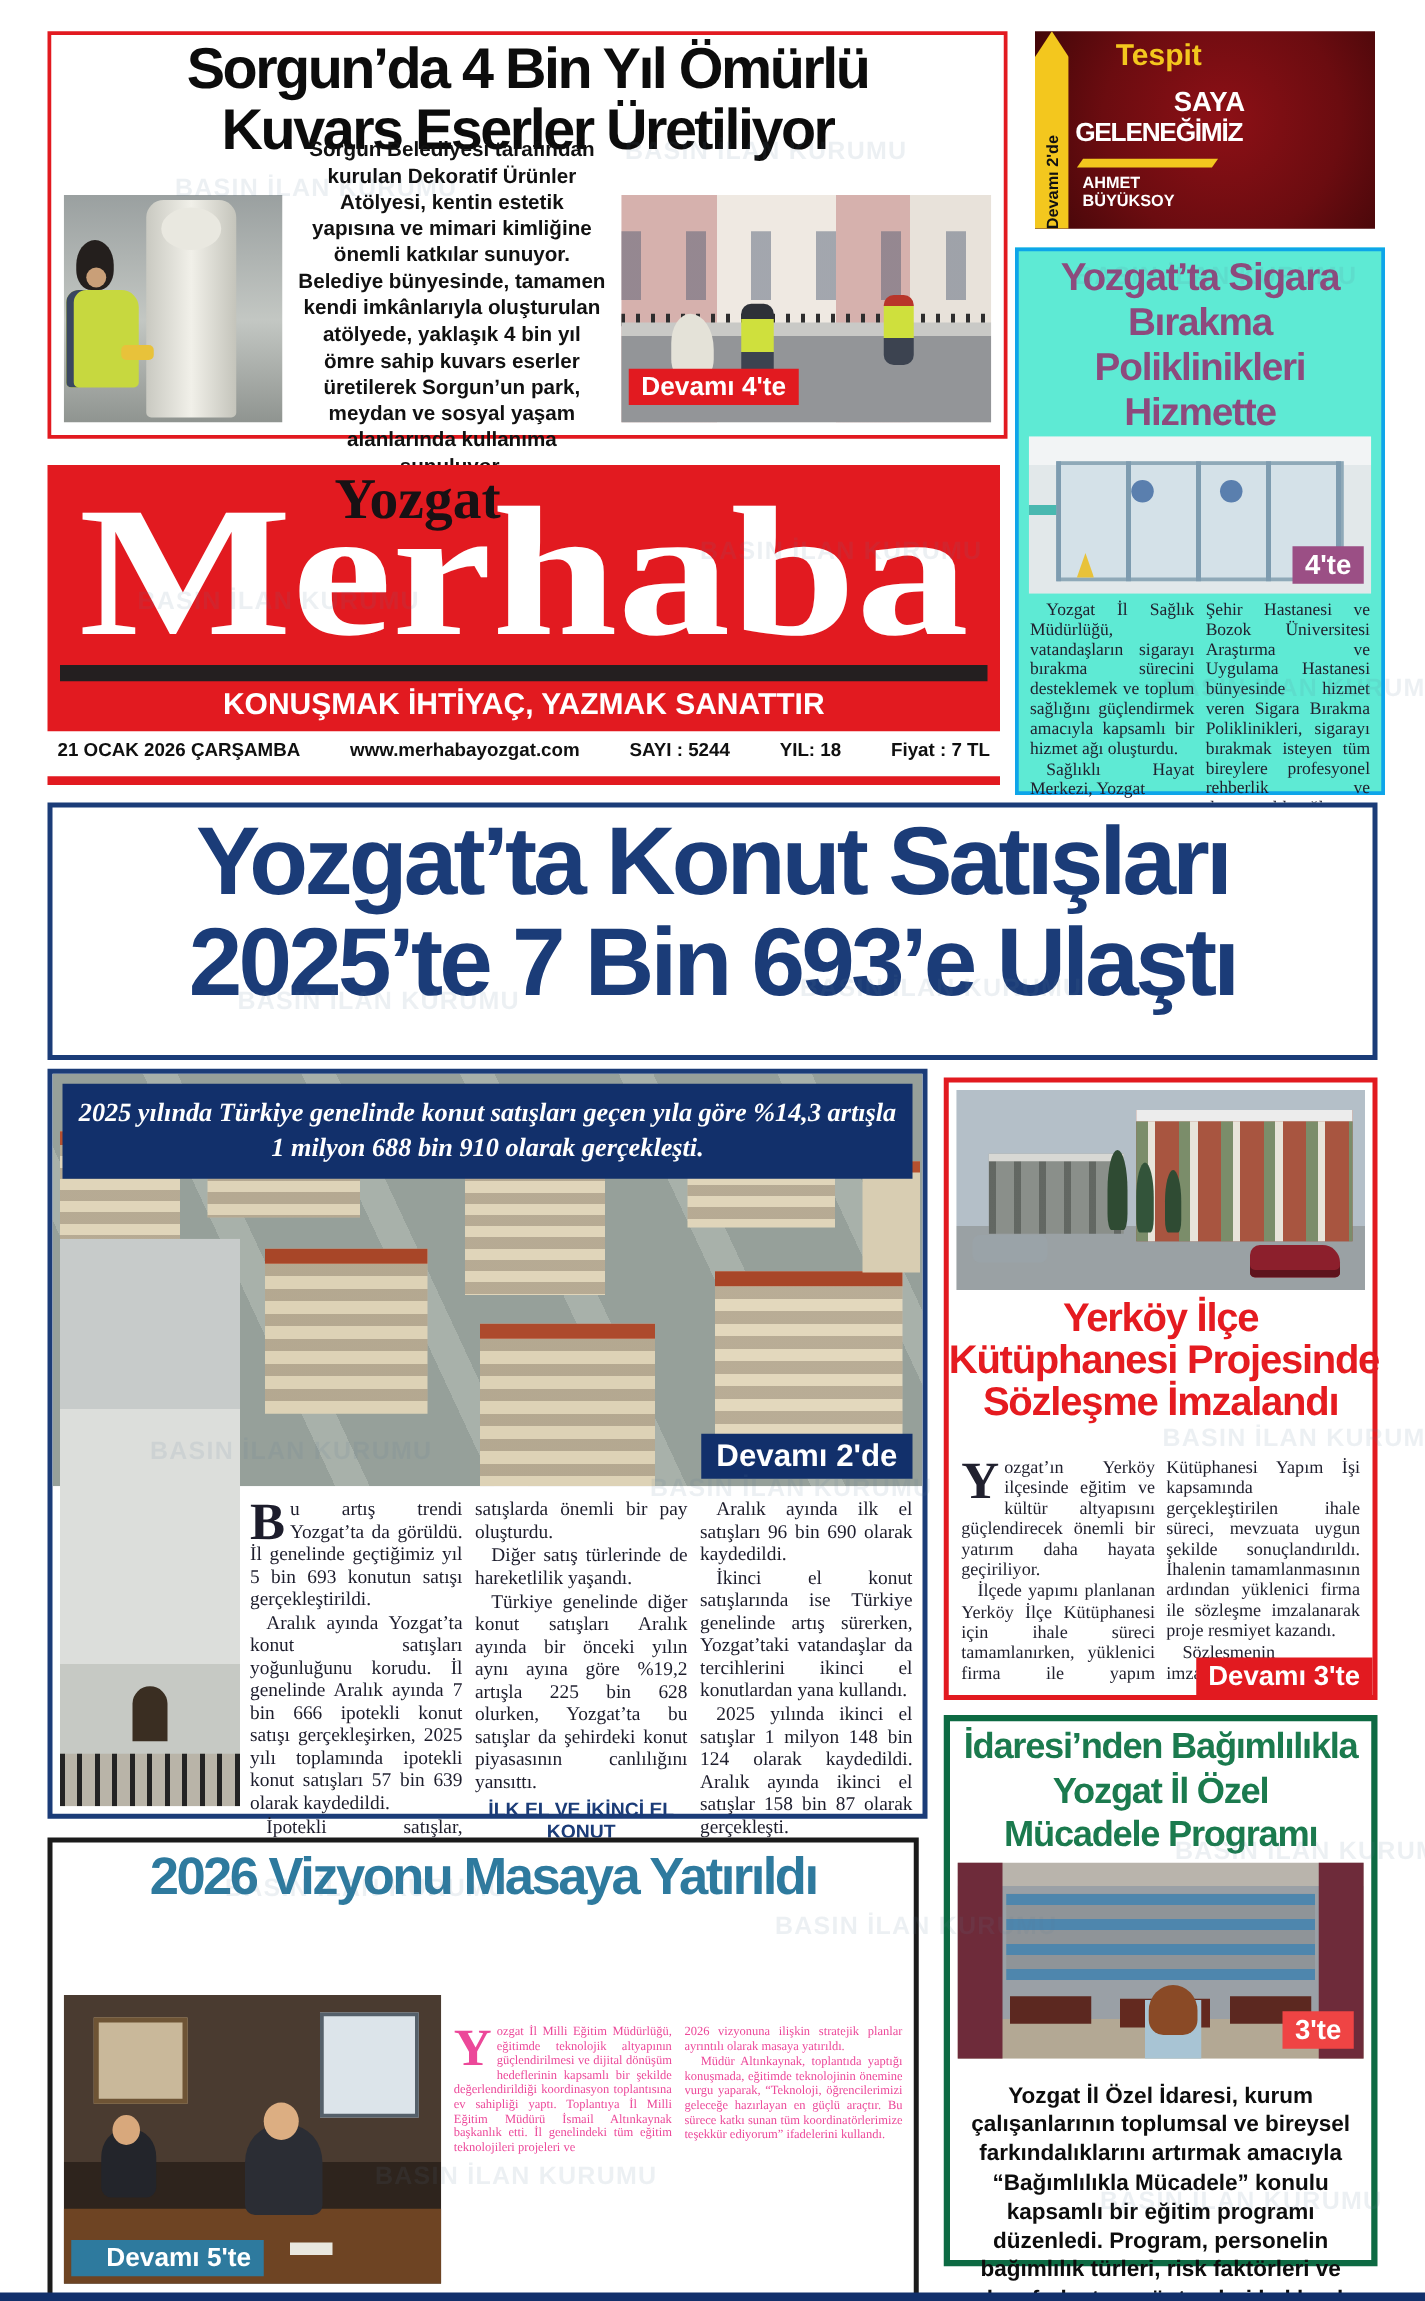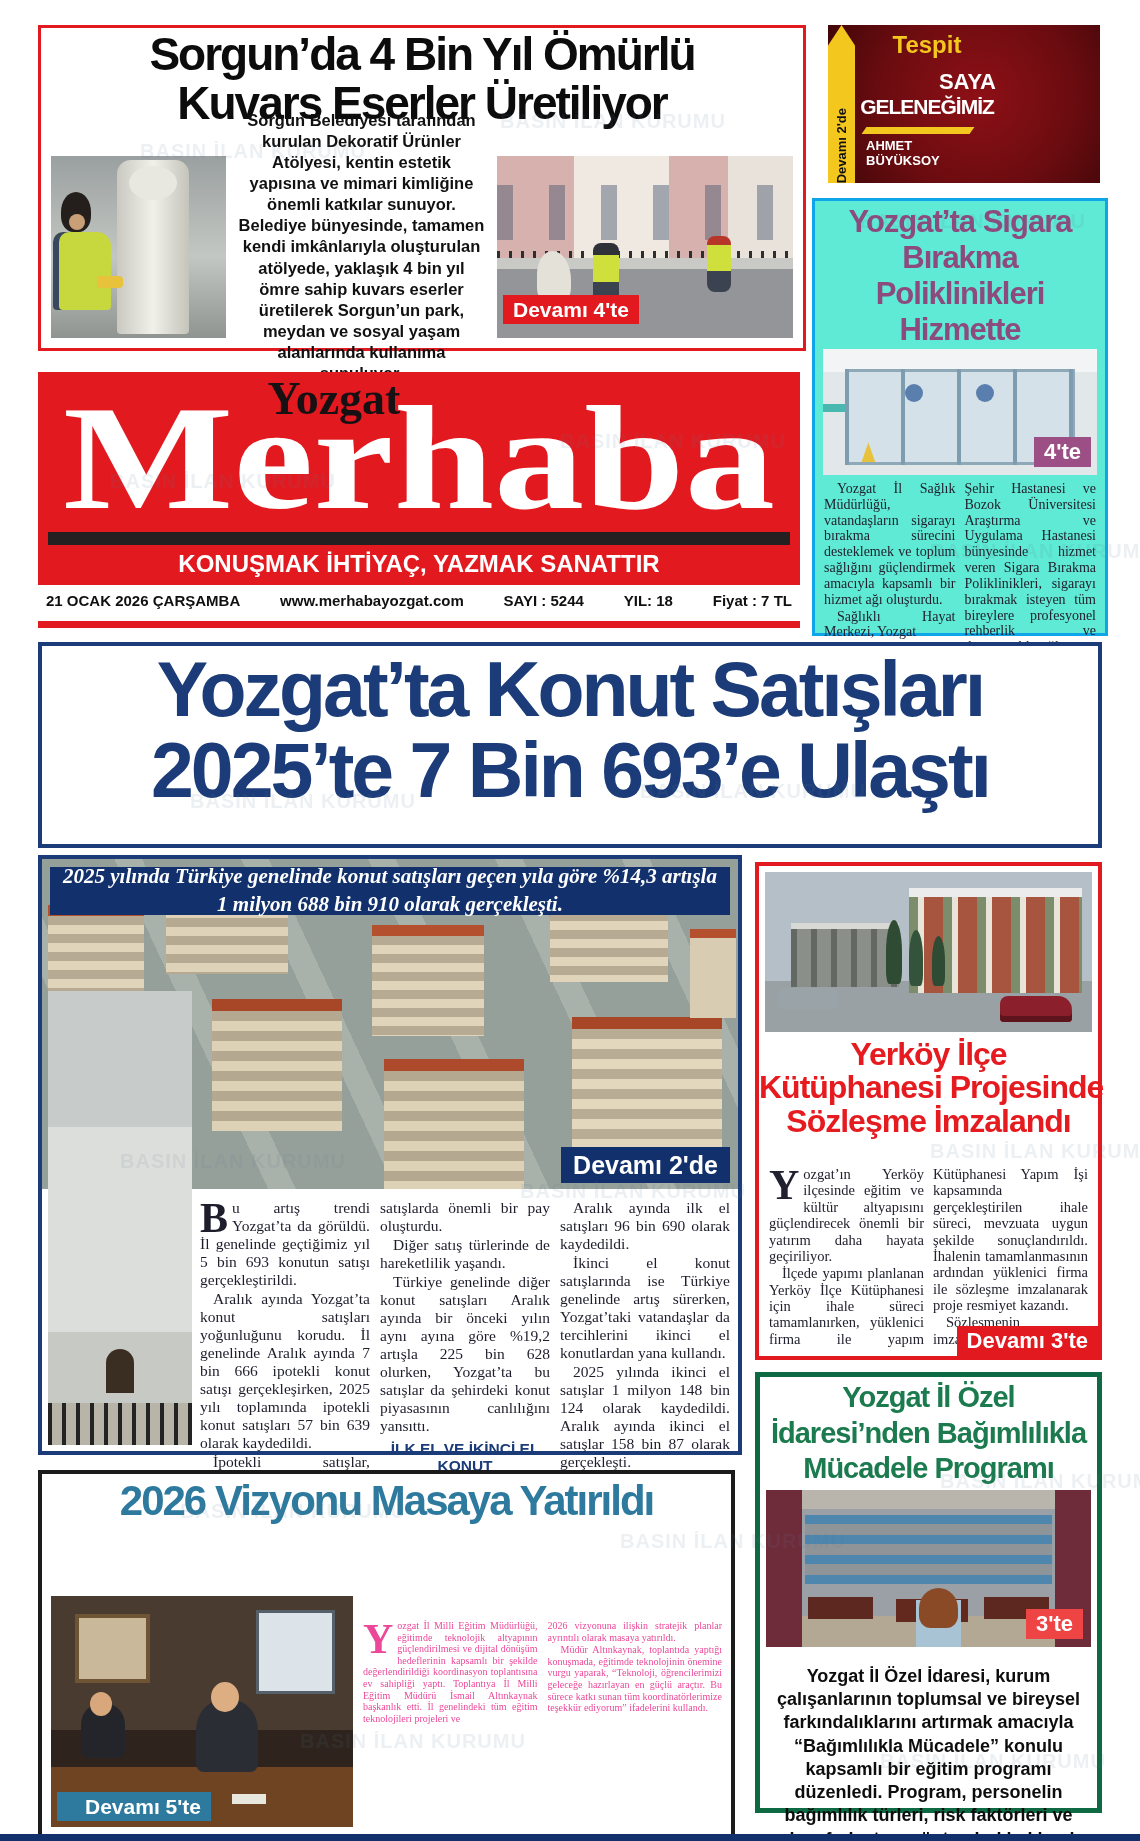--- a/index.html
+++ b/index.html
@@ -45,21 +45,21 @@
   .mh-strip{position:absolute;left:10px;right:10px;bottom:40px;height:13px;background:#241f20;z-index:3;}
   .mh-slogan{position:absolute;left:0;right:0;bottom:7px;text-align:center;color:#fff;z-index:3;
              font-family:"Liberation Sans",sans-serif;font-weight:900;font-size:24px;letter-spacing:0;}
   .dateline{left:38px;top:592px;width:762px;display:flex;justify-content:space-between;align-items:center;
             font-family:"Liberation Sans",sans-serif;font-weight:bold;font-size:15px;color:#101010;padding:0 8px;box-sizing:border-box;}
   .red-rule{left:38px;top:621px;width:762px;height:7px;background:#e21a20;}
   
   .main-hl-box{left:38px;top:642px;width:1064px;height:206px;border:4px solid #1b3c78;background:#fff;box-sizing:border-box;}
   .main-hl{font-size:77px;letter-spacing:-3px;color:#1b3c78;padding-top:6px;}
   .main-box{left:38px;top:855px;width:704px;height:600px;border:4px solid #1b3c78;background:#fff;box-sizing:border-box;}
-  .subhead{position:absolute;left:8px;right:8px;top:8px;height:48px;background:#12306b;color:#fff;z-index:4;
+  .subhead{position:absolute;left:8px;right:8px;top:8px;height:76px;background:#12306b;color:#fff;z-index:4;
            display:flex;align-items:center;justify-content:center;text-align:center;
            font-style:italic;font-weight:bold;font-size:21px;line-height:1.32;padding:0 10px;}
   .main-cols{position:absolute;left:158px;right:8px;top:340px;bottom:6px;gap:10px;font-size:15.5px;line-height:1.16;color:#1d1d2c;}
   .ilk-sub{font-family:"Liberation Sans",sans-serif;font-weight:900;color:#1b3c78;font-size:15.5px;
            text-align:center;line-height:1.15;margin:5px 0 3px;}
   .tail{text-align:center;}
   
   .lib-box{left:755px;top:862px;width:347px;height:498px;border:4px solid #e21a20;background:#fff;box-sizing:border-box;}
   .lib-hl{font-size:32px;letter-spacing:-1px;color:#e51b20;line-height:1.04;}
   .lib-cols{position:absolute;left:10px;right:10px;top:300px;bottom:8px;gap:9px;font-size:14.5px;line-height:1.13;color:#21212f;overflow:hidden;}
@@ -236,22 +236,22 @@
       </div>
       <div class="col">
         <p>Kütüphanesi Yapım İşi kapsamında gerçekleştirilen ihale süreci, mevzuata uygun şekilde sonuçlandırıldı. İhalenin tamamlanmasının ardından yüklenici firma ile sözleşme imzalanarak proje resmiyet kazandı.</p>
         <p class="ind">Sözleşmenin imzalanmasıyla birlikte yapım aşamasına geçilmesi için gerekli hazırlıkların başlatıldığı bildirildi.</p>
       </div>
     </div>
     <div class="badge" style="right:0;bottom:0;background:#e21a20;font-size:22px;">Devamı 3'te</div>
   </div>
 
   <div class="abs add-box">
+    <div class="hl add-hl">İdaresi’nden Bağımlılıkla</div>
     <div class="hl add-hl">Yozgat İl Özel</div>
-    <div class="hl add-hl">İdaresi’nden Bağımlılıkla</div>
     <div class="hl add-hl">Mücadele Programı</div>
     <div class="photo" style="height:157px;margin:6px 6px 0 6px;">
       <div class="ph" style="inset:0;background:linear-gradient(180deg,#b9b4ac 0 12%,#9aa0a6 12% 80%,#b3a894 80%);"></div>
       <div class="ph" style="left:0;top:0;bottom:0;width:11%;background:#6e2b3a;"></div>
       <div class="ph" style="right:0;top:0;bottom:0;width:11%;background:#6e2b3a;"></div>
       <div class="ph" style="left:12%;right:12%;top:16%;height:44%;background:repeating-linear-gradient(180deg,#4e86ad 0 9px,#8f9498 9px 20px);"></div>
       <div class="ph" style="left:13%;bottom:18%;width:20%;height:14%;background:#5c2820;"></div>
       <div class="ph" style="left:40%;bottom:16%;width:22%;height:15%;background:#63291f;"></div>
       <div class="ph" style="right:13%;bottom:18%;width:20%;height:14%;background:#5c2820;"></div>
       <div class="ph" style="left:46%;bottom:0;width:14%;height:30%;background:#a8c4d4;"></div>

